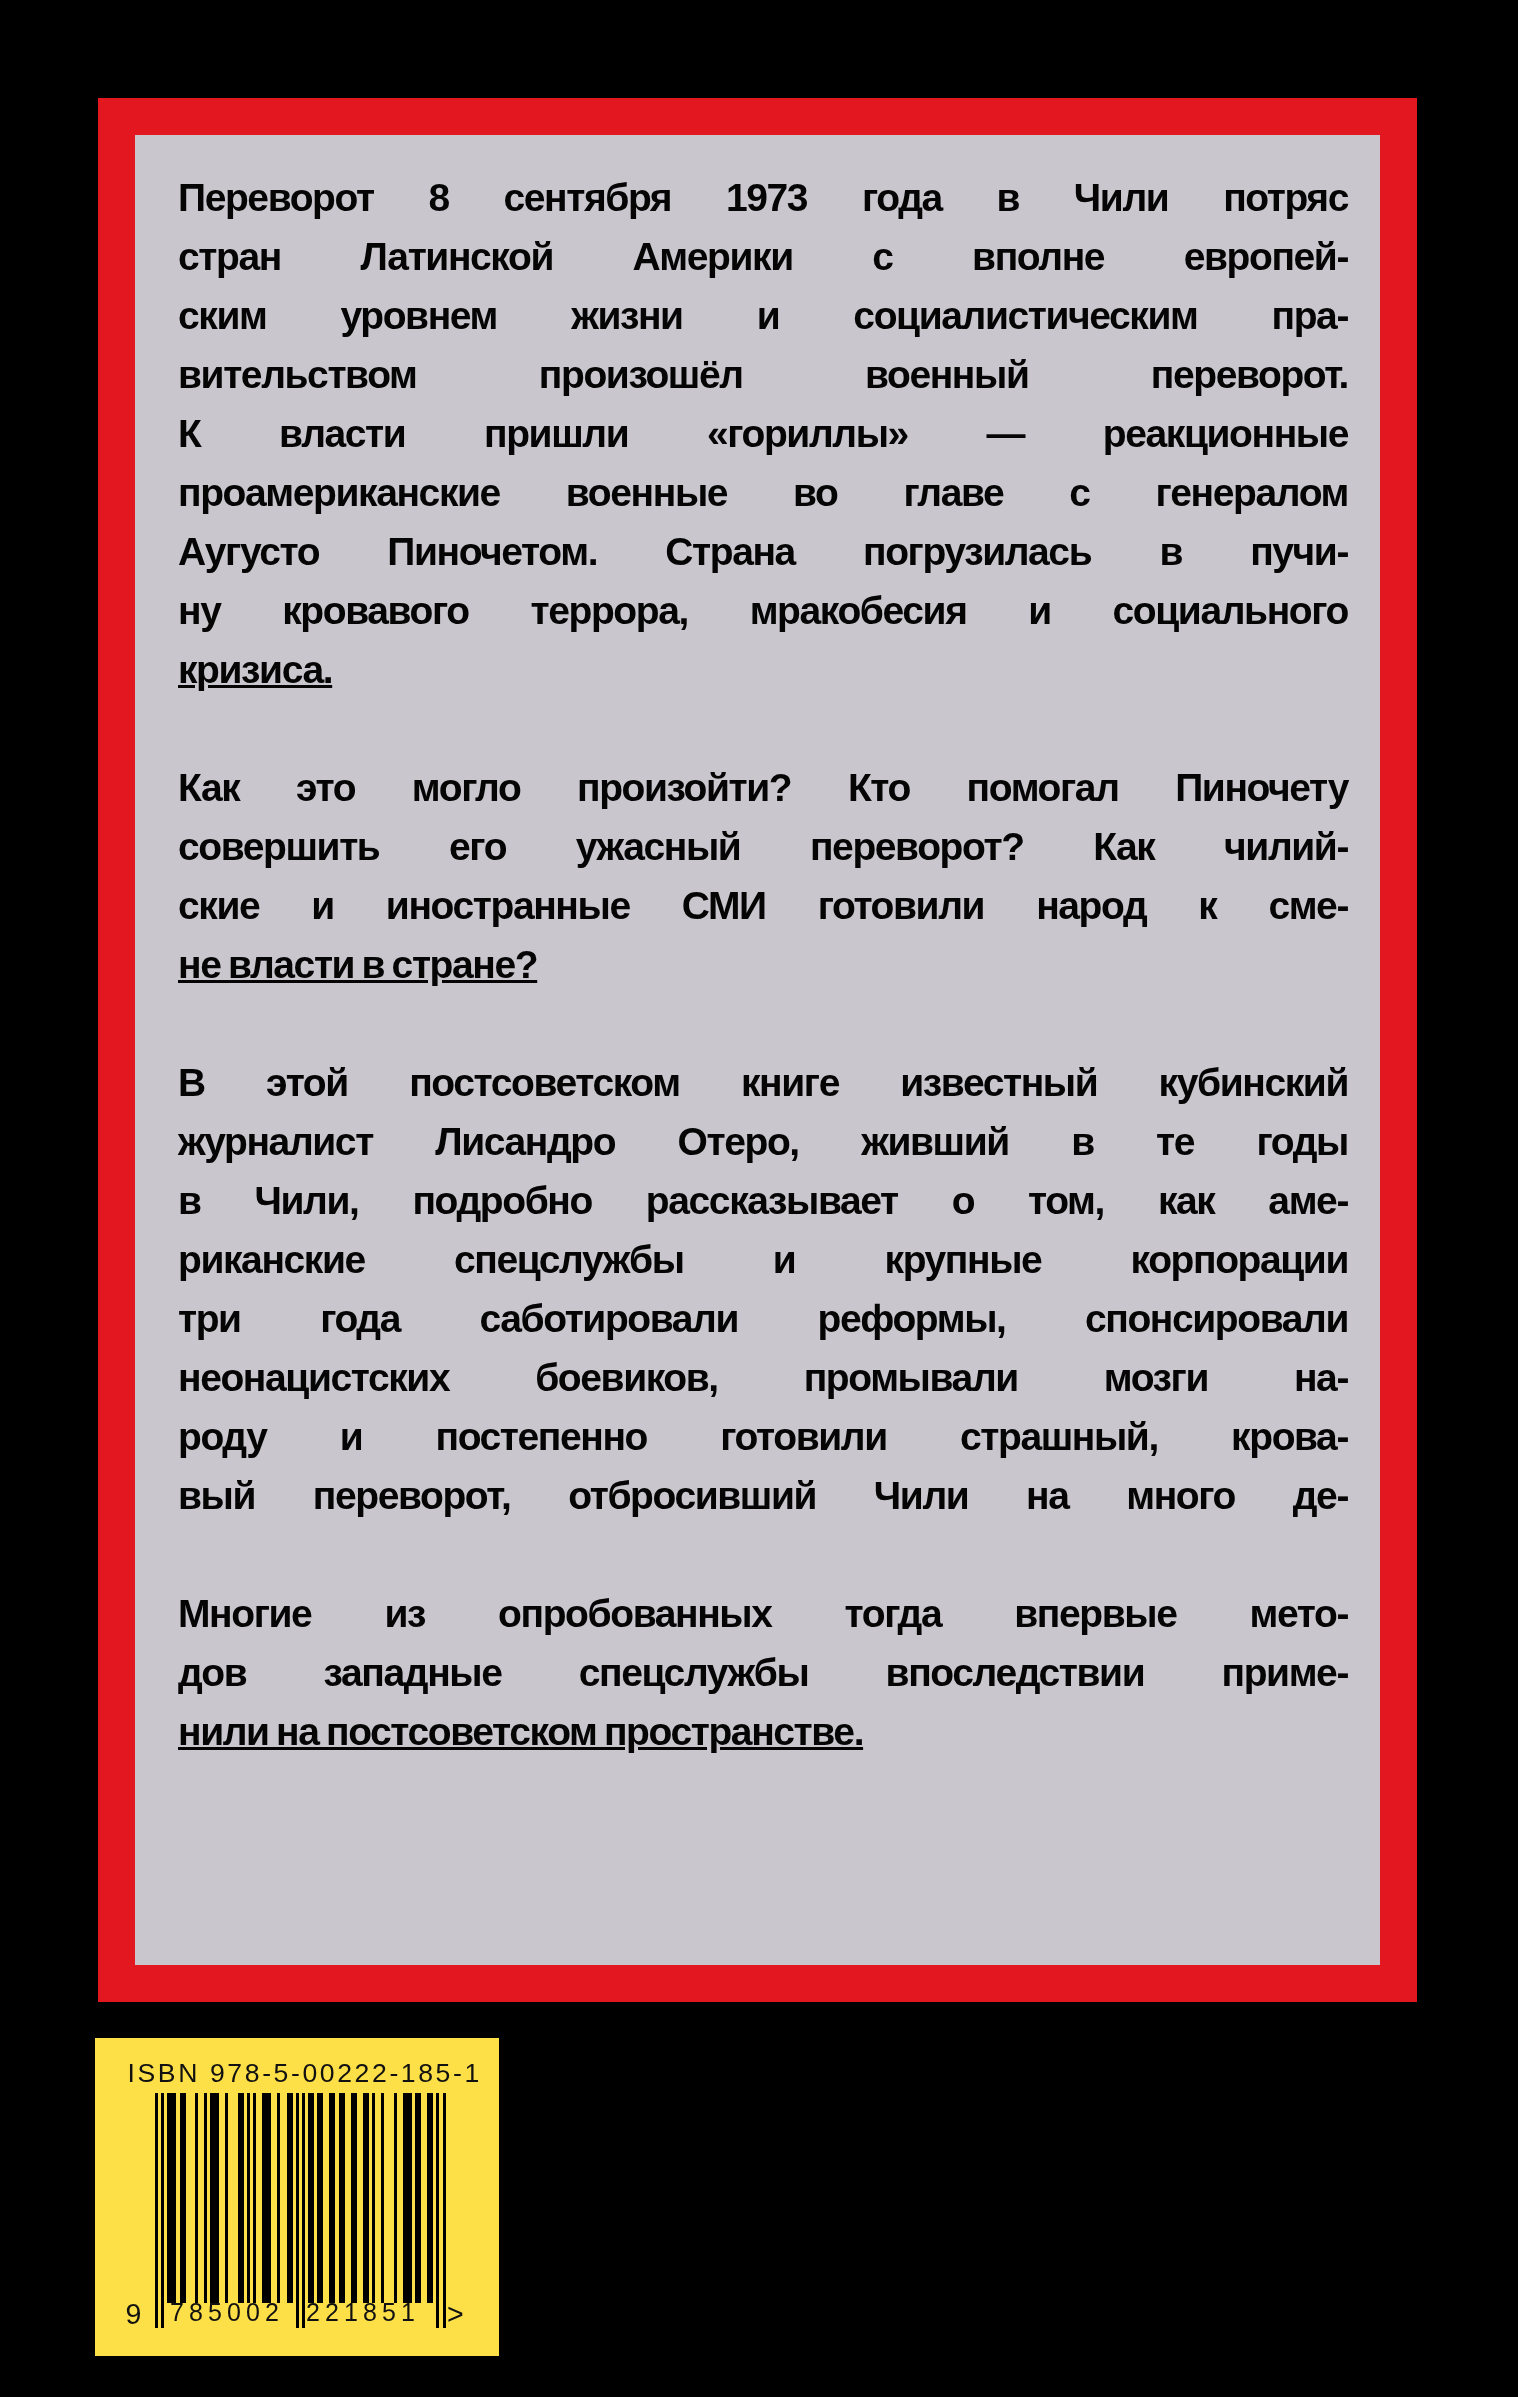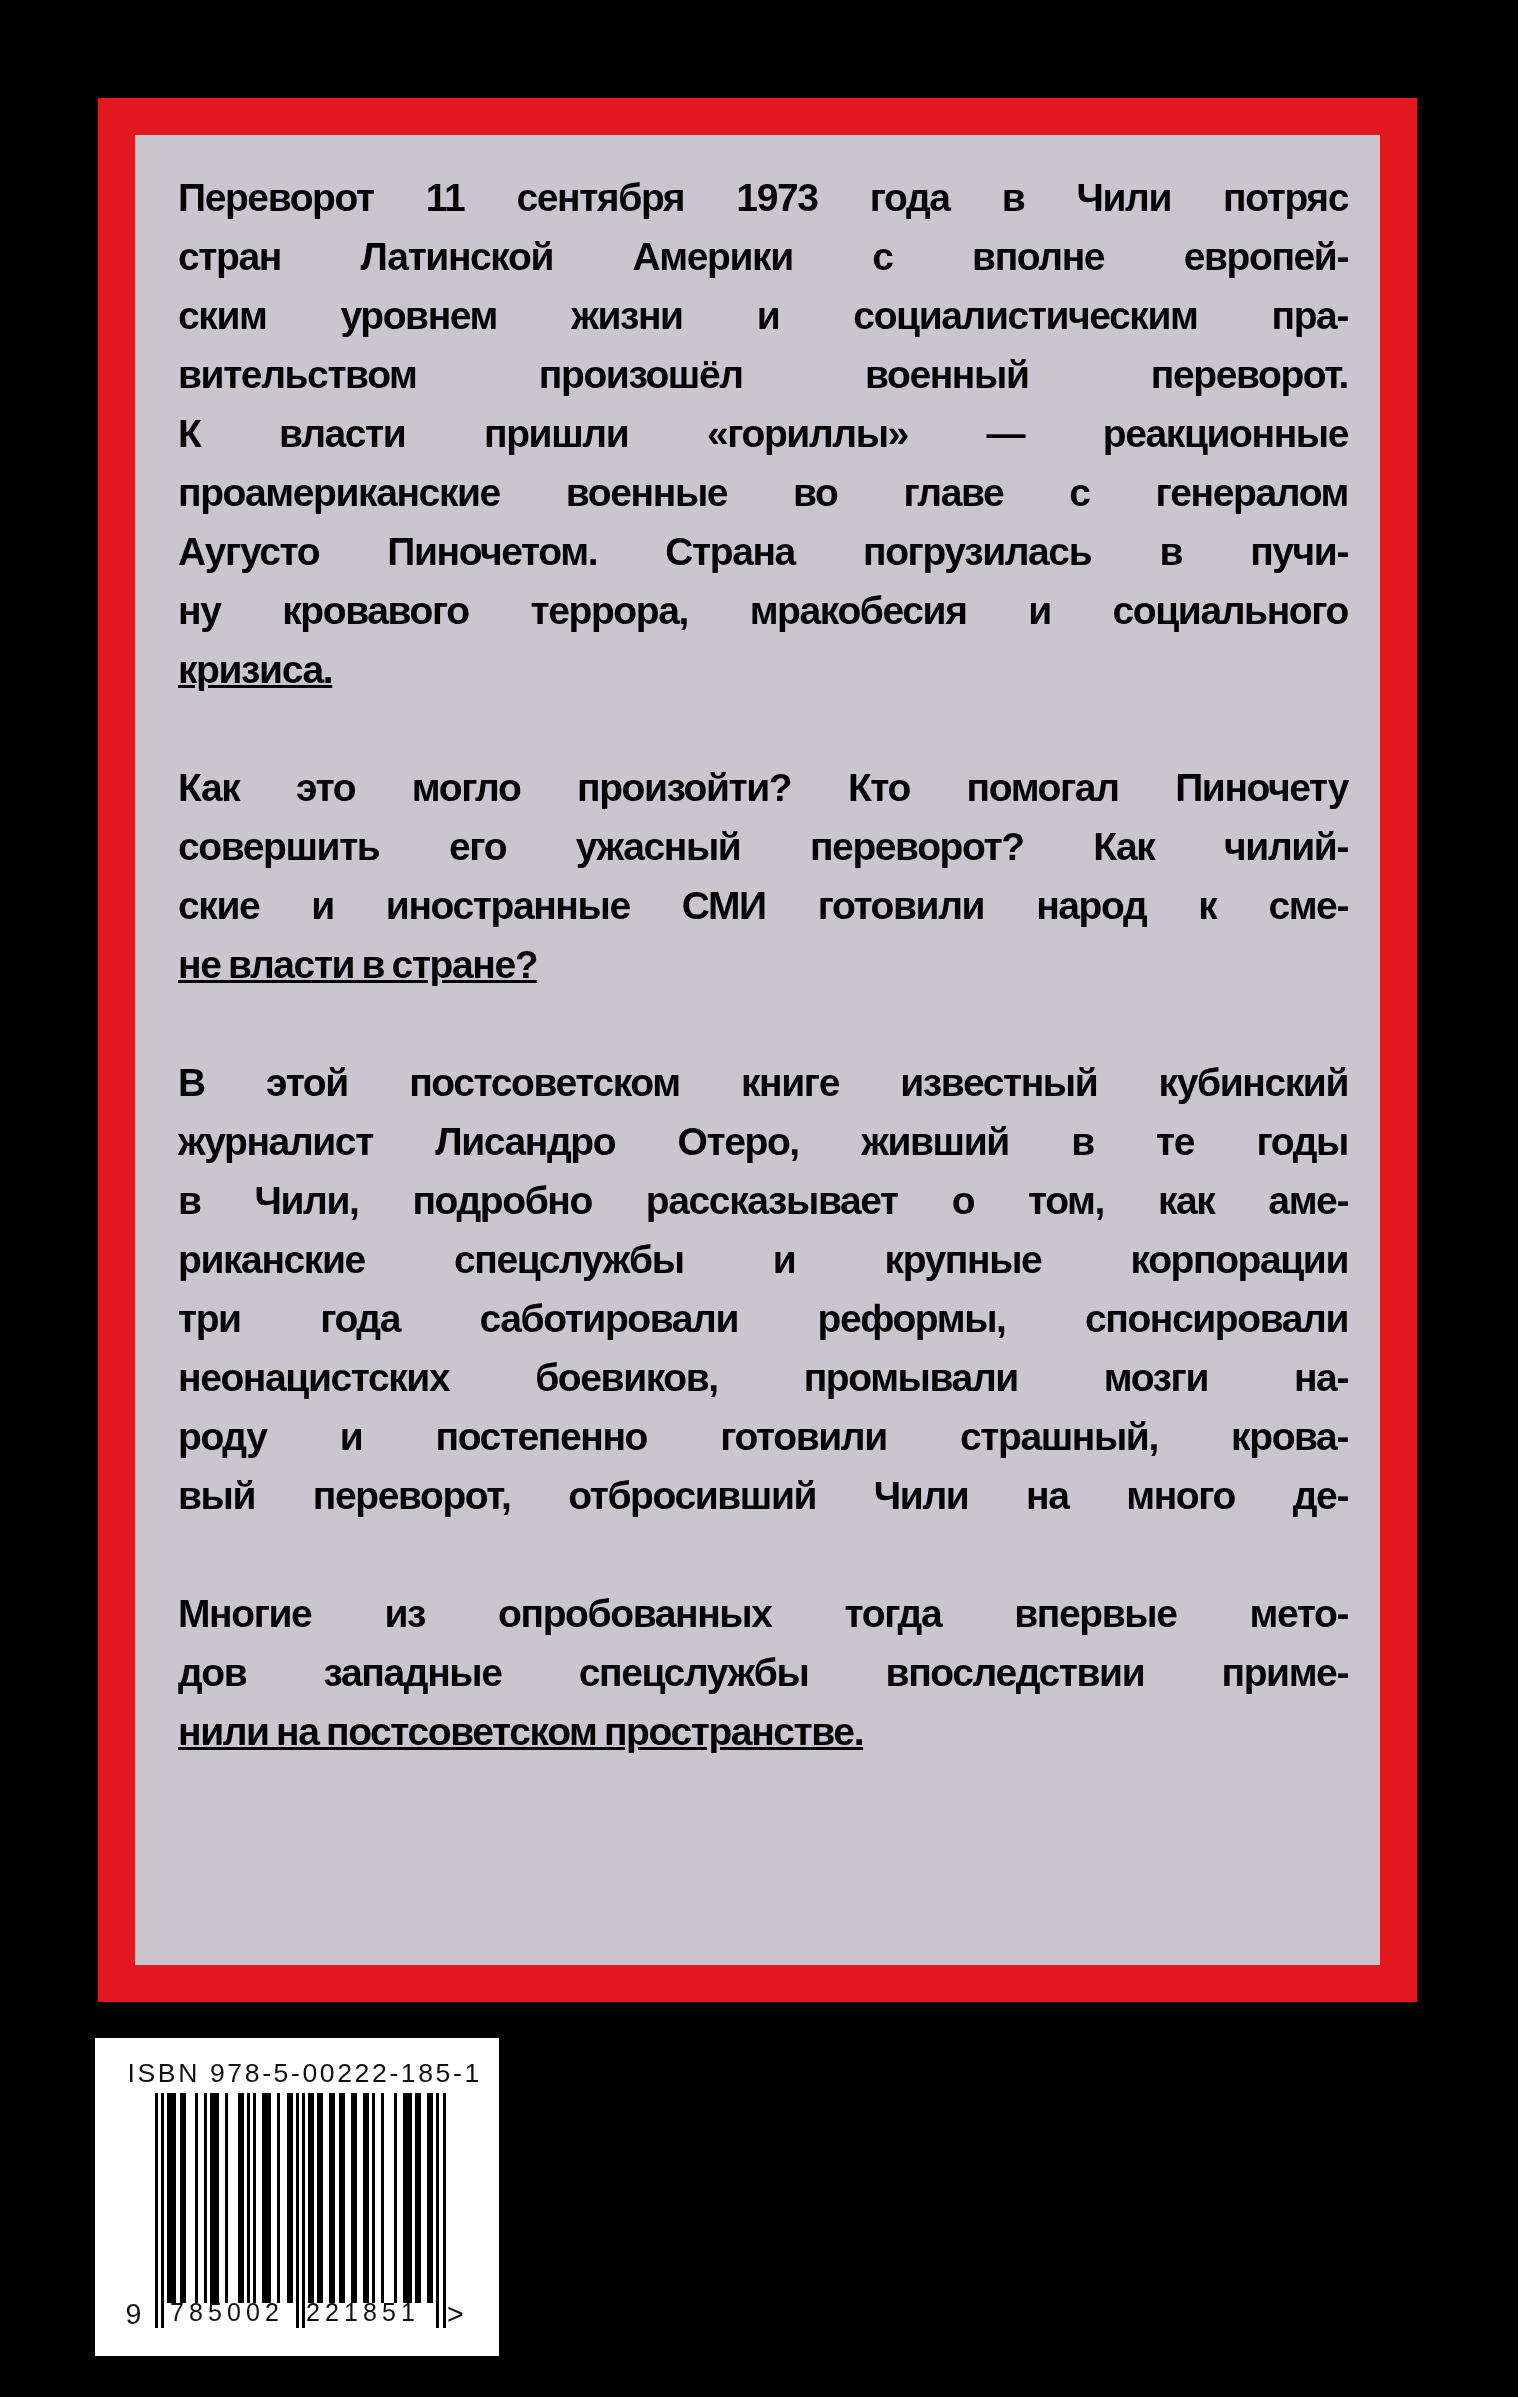--- a/index.html
+++ b/index.html
@@ -35,21 +35,21 @@
     white-space: nowrap;
     text-align: justify; text-align-last: justify;
     letter-spacing: -1.4px;
     word-spacing: -2px;
   }
   .line.last { text-align: left; text-align-last: left; text-decoration: underline; }
   .barcode-box {
     position: absolute;
     left: 95px; top: 2038px;
     width: 404px; height: 318px;
-    background: #ffffff;
+    background: #fde047;
   }
   .isbn-text {
     position: absolute;
     left: 32.5px; top: 19.7px;
     font-size: 26.6px; letter-spacing: 2.6px;
     color: #111; white-space: nowrap;
     font-family: "Liberation Sans", sans-serif;
   }
   .bars {
     position: absolute;
@@ -71,21 +71,21 @@
   }
 </style>
 </head>
 <body>
 
 <div class="red-frame"></div>
 <div class="gray-panel"></div>
 
 <div class="text-column">
   <div class="para">
-    <span class="line">Переворот 11 сентября 1973 года в Чили потряс</span>
+    <span class="line">Переворот 8 сентября 1973 года в Чили потряс</span>
     <span class="line">стран Латинской Америки с вполне европей-</span>
     <span class="line">ским уровнем жизни и социалистическим пра-</span>
     <span class="line">вительством произошёл военный переворот.</span>
     <span class="line">К власти пришли «гориллы» — реакционные</span>
     <span class="line">проамериканские военные во главе с генералом</span>
     <span class="line">Аугусто Пиночетом. Страна погрузилась в пучи-</span>
     <span class="line">ну кровавого террора, мракобесия и социального</span>
     <span class="line last">кризиса.</span>
   </div>
   <div class="para">

